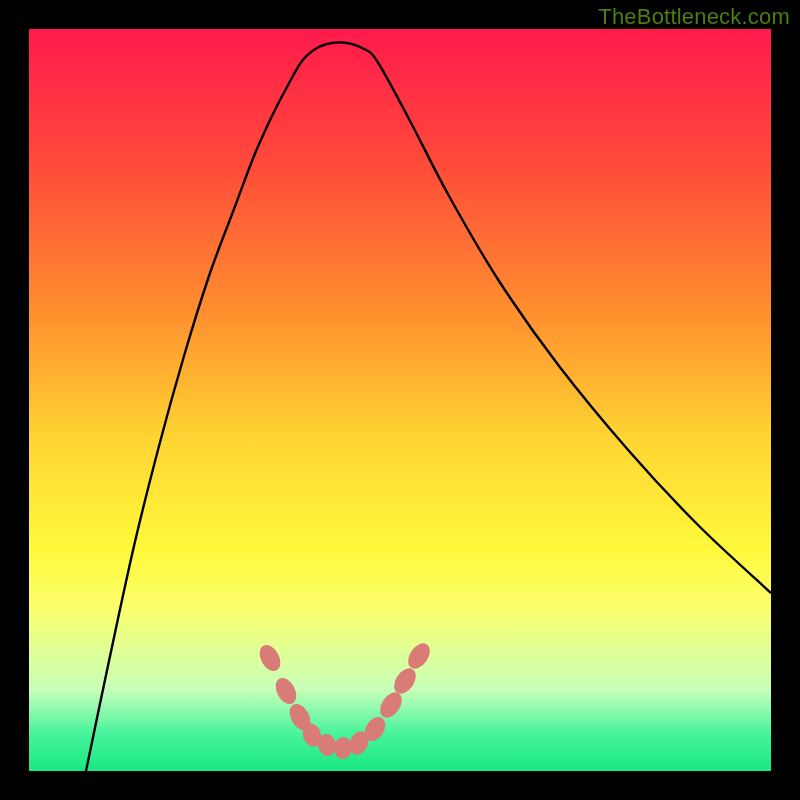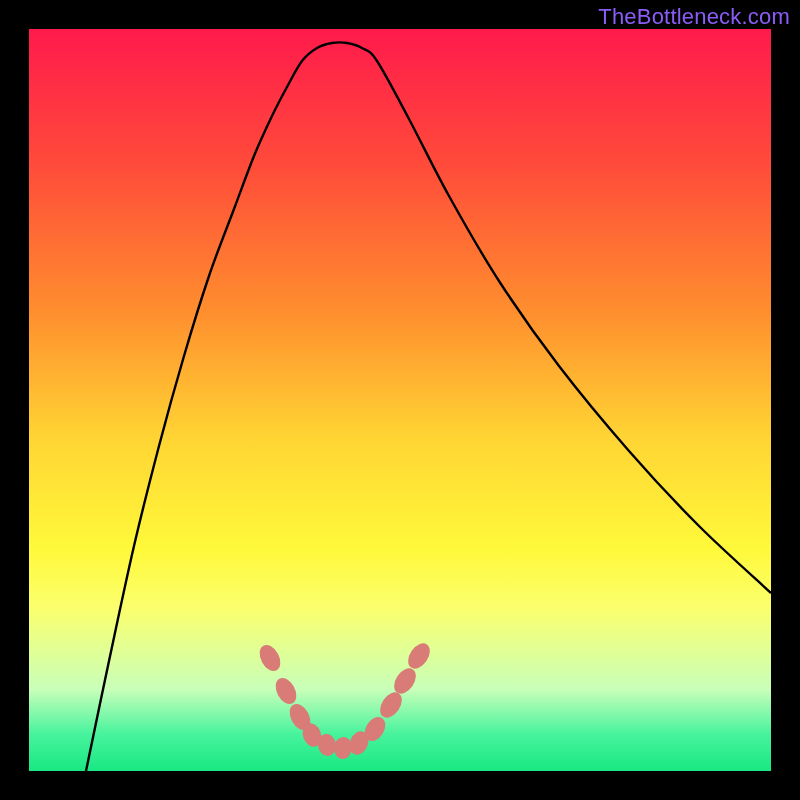--- a/index.html
+++ b/index.html
@@ -35,21 +35,21 @@
       #48f39d 95%,
       #18e882 100%
     );
   }
   .watermark {
     position: absolute;
     top: 4px;
     right: 10px;
     font-family: Arial, Helvetica, sans-serif;
     font-size: 22px;
-    color: #8b5cf6;
+    color: #4d7c0f;
     letter-spacing: 0.2px;
     user-select: none;
   }
   svg.curve {
     position: absolute;
     left: 0;
     top: 0;
     width: 742px;
     height: 742px;
     overflow: visible;

